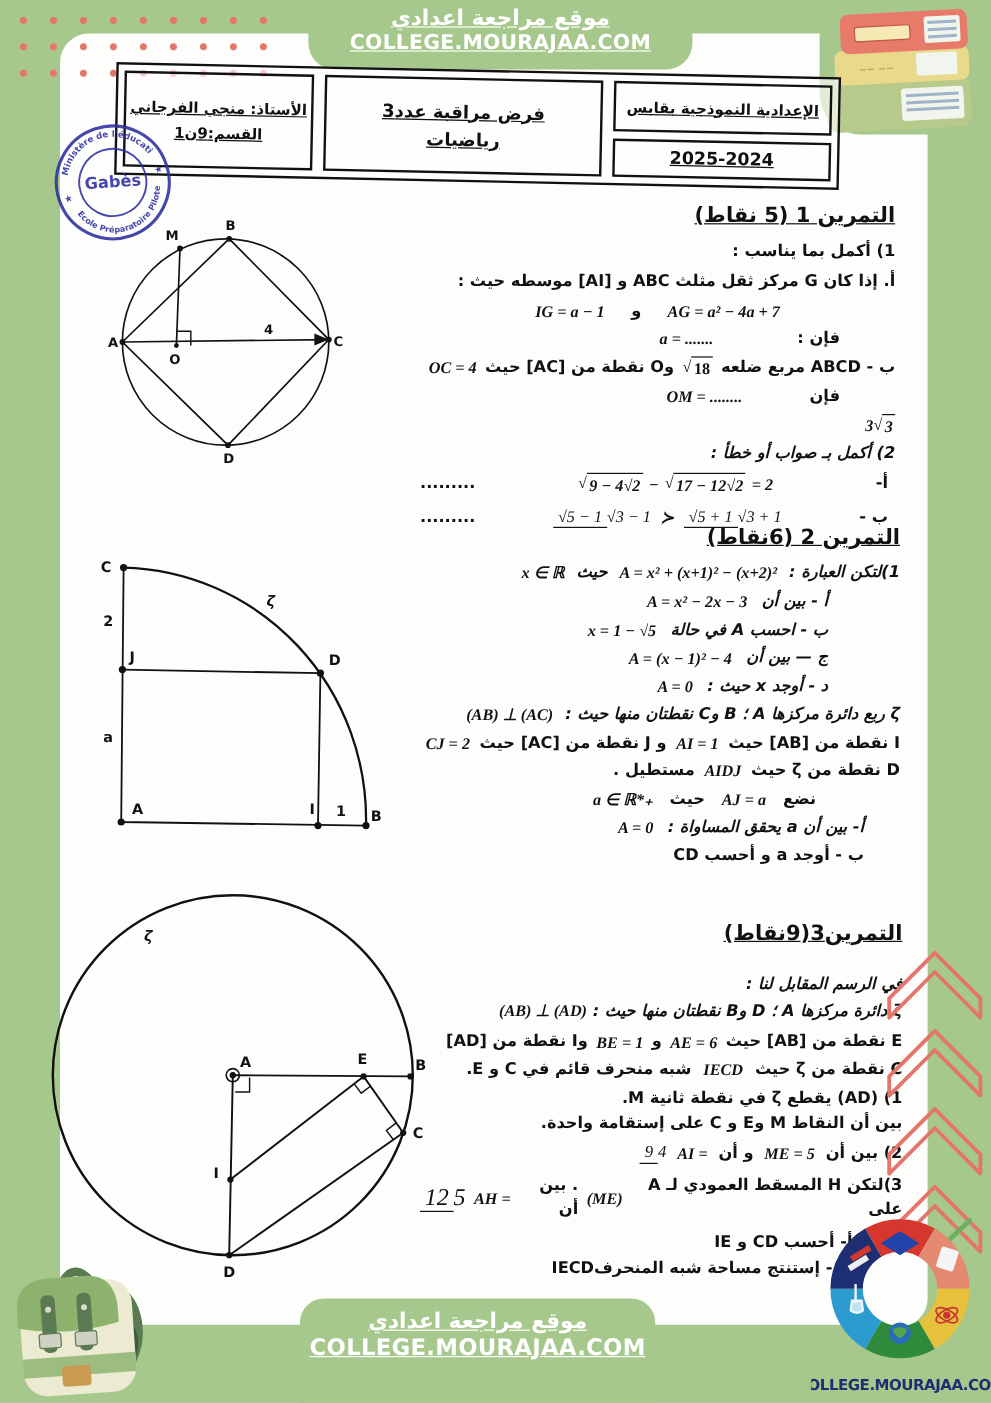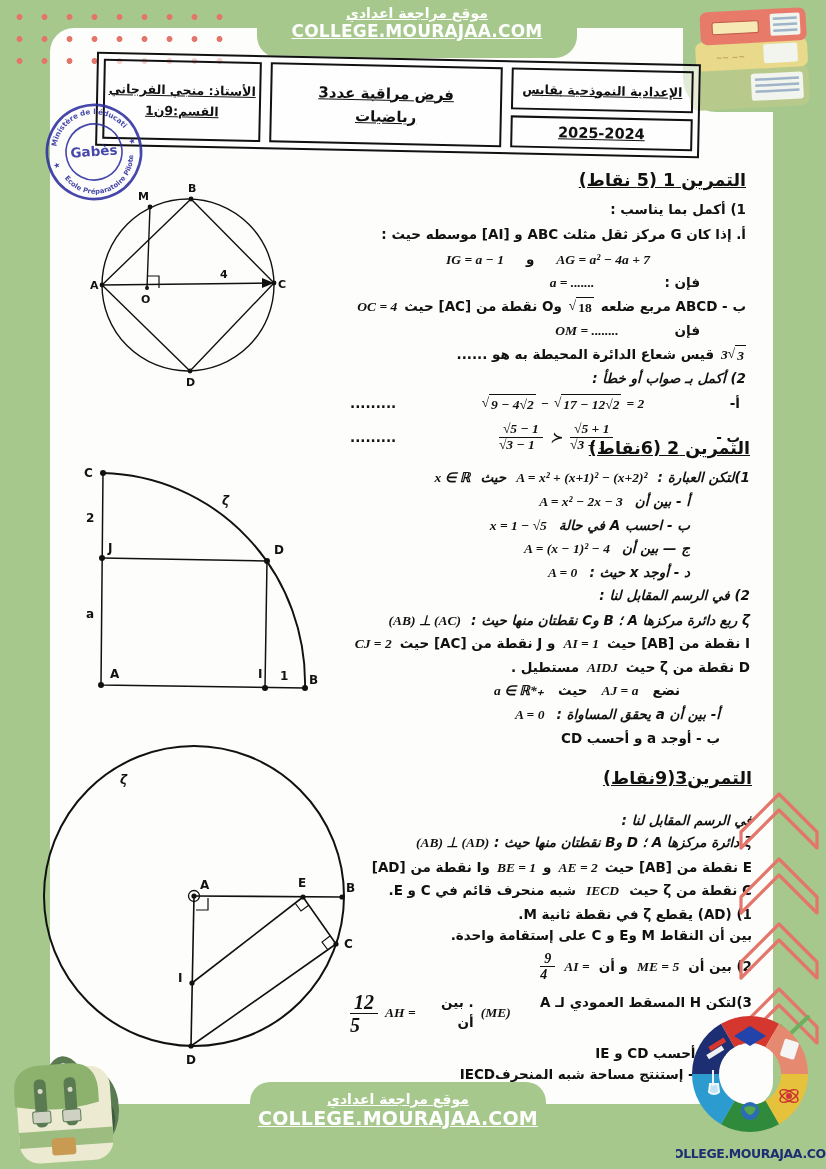--- a/index.html
+++ b/index.html
@@ -8,21 +8,21 @@
   .abs{position:absolute}
   
   .page{left:50px;top:28px;width:723px;height:1078px;background:#fdfdfb;border-radius:24px}
   .corner-tr{left:683px;top:0;width:143px;height:112px;background:#a6c88c;border-bottom-left-radius:34px}
   .dots{left:0;top:0;width:232px;height:66px;z-index:5;
         background-image:radial-gradient(circle,#e4756a 2.6px,rgba(0,0,0,0) 3.3px);
         background-size:25px 22px;background-position:7px 6px}
   
   .pill{background:#a6c88c;text-align:center;z-index:6}
   .banner{left:257px;top:0;width:320px;height:58px;border-radius:0 0 22px 22px;padding-top:5px;box-sizing:border-box}
-  .pill .l1{font-size:14px;font-weight:700;color:#fff;text-decoration:underline}
+  .pill .l1{font-size:18px;font-weight:700;color:#fff;text-decoration:underline}
   .pill .l2{font-size:17px;font-weight:700;color:#fff;text-decoration:underline;letter-spacing:.2px}
   .bottom-band{left:0;top:1104px;width:826px;height:65px;background:#a6c88c;z-index:5}
   .footerpill{left:250px;top:1082px;width:296px;height:87px;border-radius:20px 20px 0 0;padding-top:9px;box-sizing:border-box}
   
   .hdr{left:96px;top:58px;width:604px;height:94px;border:2.5px solid #111;box-sizing:border-box;
        transform:rotate(1.2deg);display:flex;direction:rtl;gap:9px;padding:5px;z-index:7;background:rgba(255,255,255,.65)}
   .hcell{border:2px solid #111;box-sizing:border-box;display:flex;flex-direction:column;
          align-items:center;justify-content:center;font-weight:700}
   .hc-school{width:182px;border:none;gap:6px;justify-content:flex-start}
   .hc-school>div{border:2px solid #111;box-sizing:border-box;width:100%;display:flex;align-items:center;justify-content:center}
@@ -36,22 +36,22 @@
   .ex{position:absolute;direction:rtl;text-align:right;font-size:13.5px;font-weight:700;line-height:1.45;z-index:6}
   .ex .t{font-size:17.5px;text-decoration:underline;margin-bottom:7px}
   .ln{margin-bottom:5px;white-space:nowrap}
   .row{display:flex;direction:rtl;align-items:center;gap:7px}
   .m{direction:ltr;unicode-bidi:isolate;font-family:"Liberation Serif",serif;
      font-style:italic;font-weight:700;white-space:nowrap}
   .it{font-style:italic}
   .rad{display:inline-flex;direction:ltr;unicode-bidi:isolate;align-items:flex-start;font-family:"Liberation Serif",serif;font-weight:700}
   .rad::before{content:"√";font-style:normal;font-weight:700;transform:translateY(-1px)}
   .rad .rb{border-top:1.5px solid #111;padding:0 2px;}
-  .fr{display:inline-flex;direction:ltr;flex-direction:column;text-align:left;vertical-align:middle;
-      line-height:1.1;font-family:"Liberation Serif",serif;font-style:italic;font-weight:700}
+  .fr{display:inline-flex;direction:ltr;text-align:left;vertical-align:middle;
+      line-height:1.1;font-family:"Liberation Serif",serif;font-style:italic;font-weight:400}
   .fr .n{border-bottom:1.5px solid #111;padding:0 4px}
   .cen{justify-content:center}
   .spread{justify-content:space-between}
   svg text{font-family:"DejaVu Sans",sans-serif}
 </style>
 </head>
 <body>
 
 <div class="abs page"></div>
 <div class="abs corner-tr"></div>
@@ -130,21 +130,20 @@
     <span class="m">OC = 4</span>
   </div>
   <div class="row" style="padding-right:46px;gap:56px;margin-bottom:4px">
     <span>فإن</span>
     <span class="m">OM = ........</span>
   </div>
   <div class="row" style="margin-bottom:4px">
     <span class="m"><span>3</span><span class="rad">
           <span class="rb">3</span>
         </span></span>
-    <span>قيس شعاع الدائرة المحيطة به هو ......</span>
   </div>
   <div class="ln it">2) أكمل بـ صواب أو خطأ :</div>
   <div class="row spread" style="padding-right:6px;margin-bottom:8px">
     <span>أ-</span>
     <span class="m" style="display:inline-flex;align-items:center;gap:5px">
       <span class="rad">
           <span class="rb">9 − 4√2</span>
         </span>
       <span>−</span>
       <span class="rad">
@@ -216,21 +215,20 @@
     <span class="m">x = 1 − √5</span>
   </div>
   <div class="row" style="padding-right:60px;gap:12px;margin-bottom:4px">
     <span class="it">ج — بين أن</span>
     <span class="m">A = (x − 1)² − 4</span>
   </div>
   <div class="row" style="padding-right:60px;gap:12px;margin-bottom:4px">
     <span class="it">د - أوجد x حيث :</span>
     <span class="m">A = 0</span>
   </div>
-  <div class="ln it">2) في الرسم المقابل لنا :</div>
   <div class="row" style="gap:10px;margin-bottom:4px">
     <span class="it">ζ ربع دائرة مركزها A ؛ B وC نقطتان منها حيث :</span>
     <span class="m">(AB) ⊥ (AC)</span>
   </div>
   <div class="row" style="gap:8px;margin-bottom:4px">
     <span>I نقطة من [AB] حيث</span>
     <span class="m">AI = 1</span>
     <span>و J نقطة من [AC] حيث</span>
     <span class="m">CJ = 2</span>
   </div>
@@ -283,21 +281,21 @@
 
 <div class="ex" style="right:74px;top:766px;width:402px">
   <div class="t" style="margin-bottom:20px">التمرين3(9نقاط)</div>
   <div class="ln it" style="margin-bottom:2px">في الرسم المقابل لنا :</div>
   <div class="ln it">
     <span>ζ دائرة مركزها A ؛ D وB نقطتان منها حيث :</span>
     <span class="m">(AB) ⊥ (AD)</span>
   </div>
   <div class="row" style="gap:7px;margin-bottom:4px">
     <span>E نقطة من [AB] حيث</span>
-    <span class="m">AE = 2</span>
+    <span class="m">AE = 6</span>
     <span>و</span>
     <span class="m">BE = 1</span>
     <span>وI نقطة من [AD]</span>
   </div>
   <div class="row" style="gap:10px;margin-bottom:4px">
     <span>C نقطة من ζ حيث</span>
     <span class="m">IECD</span>
     <span>شبه منحرف قائم في C و E.</span>
   </div>
   <div class="ln" style="margin-bottom:2px">1)  (AD) يقطع ζ في نقطة ثانية M.</div>

